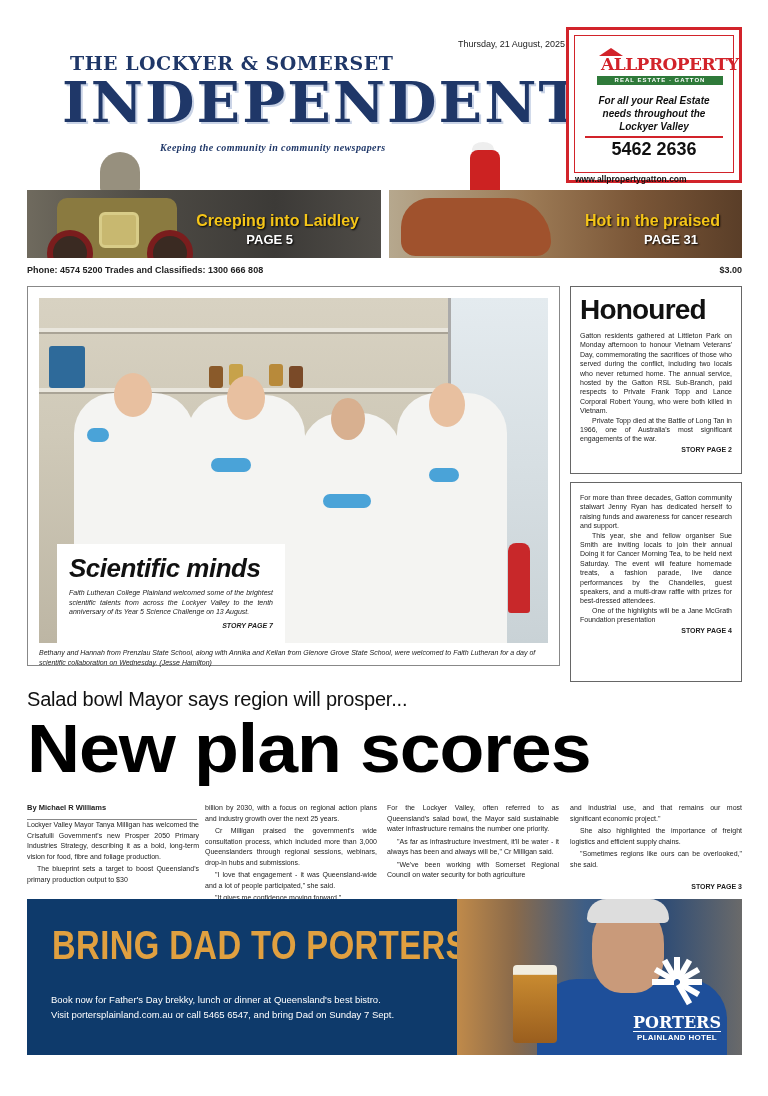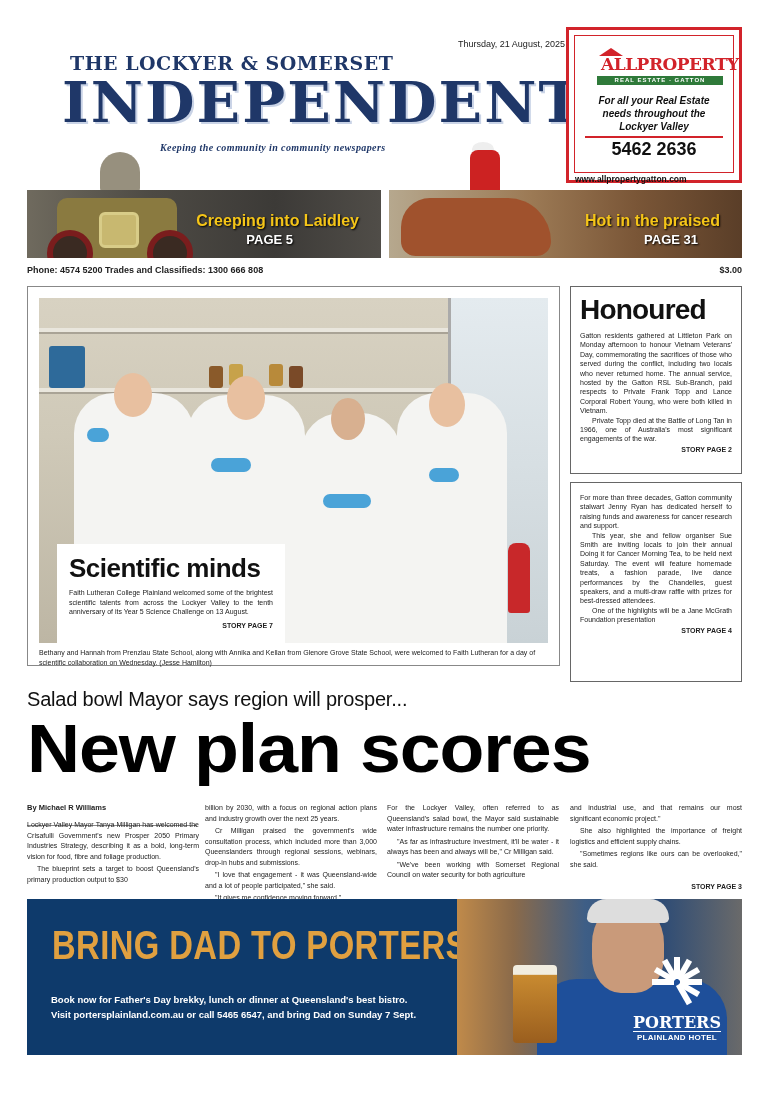--- a/index.html
+++ b/index.html
@@ -39,21 +39,21 @@
     .car .grille { position: absolute; left: 42px; top: 14px; width: 40px; height: 36px; background: #c8b870; border: 3px solid #d8cc88; border-radius: 6px; }
     .horse { position: absolute; left: 12px; top: 8px; width: 150px; height: 58px; background: #a0522d; border-radius: 40px 60px 20px 20px; }
     .rider { position: absolute; left: 470px; top: 150px; width: 30px; height: 60px; background: #c22; border-radius: 8px; }
     .rider-head { position: absolute; left: 472px; top: 142px; width: 22px; height: 14px; background: #eee; border-radius: 50% 50% 4px 4px; }
     .driver { position: absolute; left: 100px; top: 152px; width: 40px; height: 40px; background: #8c8470; border-radius: 50% 50% 4px 4px; opacity: 0.9; }
 
     .phones { left: 27px; top: 265px; font-size: 9px; font-weight: bold; color: #222; }
     .price { right: 26px; top: 265px; font-size: 9px; font-weight: bold; color: #222; }
 
     
-    .photo-frame { left: 27px; top: 286px; width: 533px; height: 380px; border: 1px solid #888; }
+    .photo-frame { left: 27px; top: 286px; width: 533px; height: 380px; border: 1px solid #888; font-style: italic; }
     .photo { position: absolute; left: 11px; top: 11px; width: 509px; height: 345px; background: linear-gradient(180deg, #d8d2c2 0%, #cfc9b8 40%, #bdb6a4 100%); overflow: hidden; }
     .shelf { position: absolute; left: 0; width: 410px; height: 6px; background: #e9e6dd; border-bottom: 2px solid #a9a396; }
     .window { position: absolute; right: 0; top: 0; width: 100px; height: 345px; background: linear-gradient(180deg, #e4ebef, #c9d2d6); border-left: 3px solid #aaa; }
     .jar { position: absolute; width: 14px; height: 22px; border-radius: 3px; }
     .kid { position: absolute; bottom: 0; background: #f4f4f2; border-radius: 40px 40px 0 0; }
     .kid-head { position: absolute; border-radius: 50%; background: #e8c0a0; }
     .glove { position: absolute; width: 22px; height: 14px; background: #4aa3d8; border-radius: 7px; }
     .extinguisher { position: absolute; right: 18px; top: 245px; width: 22px; height: 70px; background: #c8282a; border-radius: 8px 8px 3px 3px; }
 
     .sci-box { position: absolute; left: 18px; top: 246px; width: 228px; height: 104px; background: #fff; padding: 10px 12px 0 12px; }
@@ -69,33 +69,33 @@
     .side-tea { top: 482px; height: 200px; }
     .side-title { font-size: 28px; font-weight: bold; letter-spacing: -0.8px; line-height: 34px; color: #111; }
     .side-body { font-size: 7px; line-height: 9.4px; color: #222; text-align: justify; margin-top: 4px; }
     .side-body p { text-indent: 0; }
     .side-body p + p { text-indent: 12px; }
     .side-story { font-size: 7px; font-weight: bold; text-align: right; margin-top: 2px; color: #222; }
 
     
     .kicker { left: 27px; top: 688px; font-size: 20px; color: #111; letter-spacing: -0.2px; }
     .headline { left: 27px; top: 708px; font-size: 68px; font-weight: bold; line-height: 80px; letter-spacing: -1px; color: #000; transform: scaleX(1.08); transform-origin: left; }
-    .byline { left: 27px; top: 803px; width: 170px; font-size: 7.5px; font-weight: bold; color: #222; border-bottom: 1px solid #888; padding-bottom: 13px; }
+    .byline { left: 27px; top: 803px; width: 170px; font-size: 7.5px; font-weight: bold; color: #222; border-bottom: 1px solid #888; padding-bottom: 7px; }
     .col { top: 803px; width: 172px; font-size: 7px; line-height: 10.5px; color: #222; text-align: justify; }
     .col p + p { text-indent: 10px; margin-top: 2px; }
     .col1 { left: 27px; top: 820px; }
     .col2 { left: 205px; }
     .col3 { left: 387px; }
     .col4 { left: 570px; }
     .col-story { font-size: 7px; font-weight: bold; text-align: right; margin-top: 12px; }
 
     
     .porters-ad { left: 27px; top: 899px; width: 715px; height: 156px; background: #0e3a6b; overflow: hidden; }
     .porters-head { position: absolute; left: 25px; top: 24px; font-size: 40px; font-weight: bold; color: #e0a040; letter-spacing: 0.5px; transform: scaleX(0.82); transform-origin: left; }
-    .porters-body { position: absolute; left: 24px; top: 93px; font-size: 9.5px; font-weight: bold; line-height: 15px; color: #fff; }
+    .porters-body { position: absolute; left: 24px; top: 93px; font-size: 9.5px; font-weight: normal; line-height: 15px; color: #fff; }
     .porters-photo { position: absolute; left: 430px; top: 0; width: 285px; height: 156px; background: linear-gradient(90deg, #c08a4a 0%, #8a6a4a 20%, #3e5e86 45%, #2a4a76 70%, #6a6a6a 100%); }
     .man-head { position: absolute; left: 135px; top: 4px; width: 72px; height: 90px; background: #c99a7a; border-radius: 45% 45% 40% 40%; }
     .man-hair { position: absolute; left: 130px; top: 0; width: 82px; height: 24px; background: #ddd; border-radius: 40px 40px 10px 10px; }
     .man-shirt { position: absolute; left: 80px; top: 80px; width: 190px; height: 80px; background: #1e4f9a; border-radius: 40px 40px 0 0; }
     .beer { position: absolute; left: 56px; top: 66px; width: 44px; height: 78px; background: linear-gradient(180deg, #f1ede0 0%, #f1ede0 12%, #c88a30 13%, #9a5e1e 100%); border-radius: 4px; }
     .porters-logo { position: absolute; left: 170px; top: 58px; width: 100px; text-align: center; }
     .sunburst { width: 50px; height: 50px; margin: 0 auto; position: relative; }
     .sunburst span { position: absolute; left: 22px; top: 0; width: 6px; height: 22px; background: #fff; transform-origin: 3px 25px; }
     .porters-name { font-family: "DejaVu Serif", serif; font-weight: bold; font-size: 16px; color: #fff; border-bottom: 1px solid #fff; display: inline-block; line-height: 17px; margin-top: 7px; }
     .porters-sub { font-size: 8px; font-weight: bold; color: #fff; letter-spacing: 0.3px; margin-top: 1px; }

